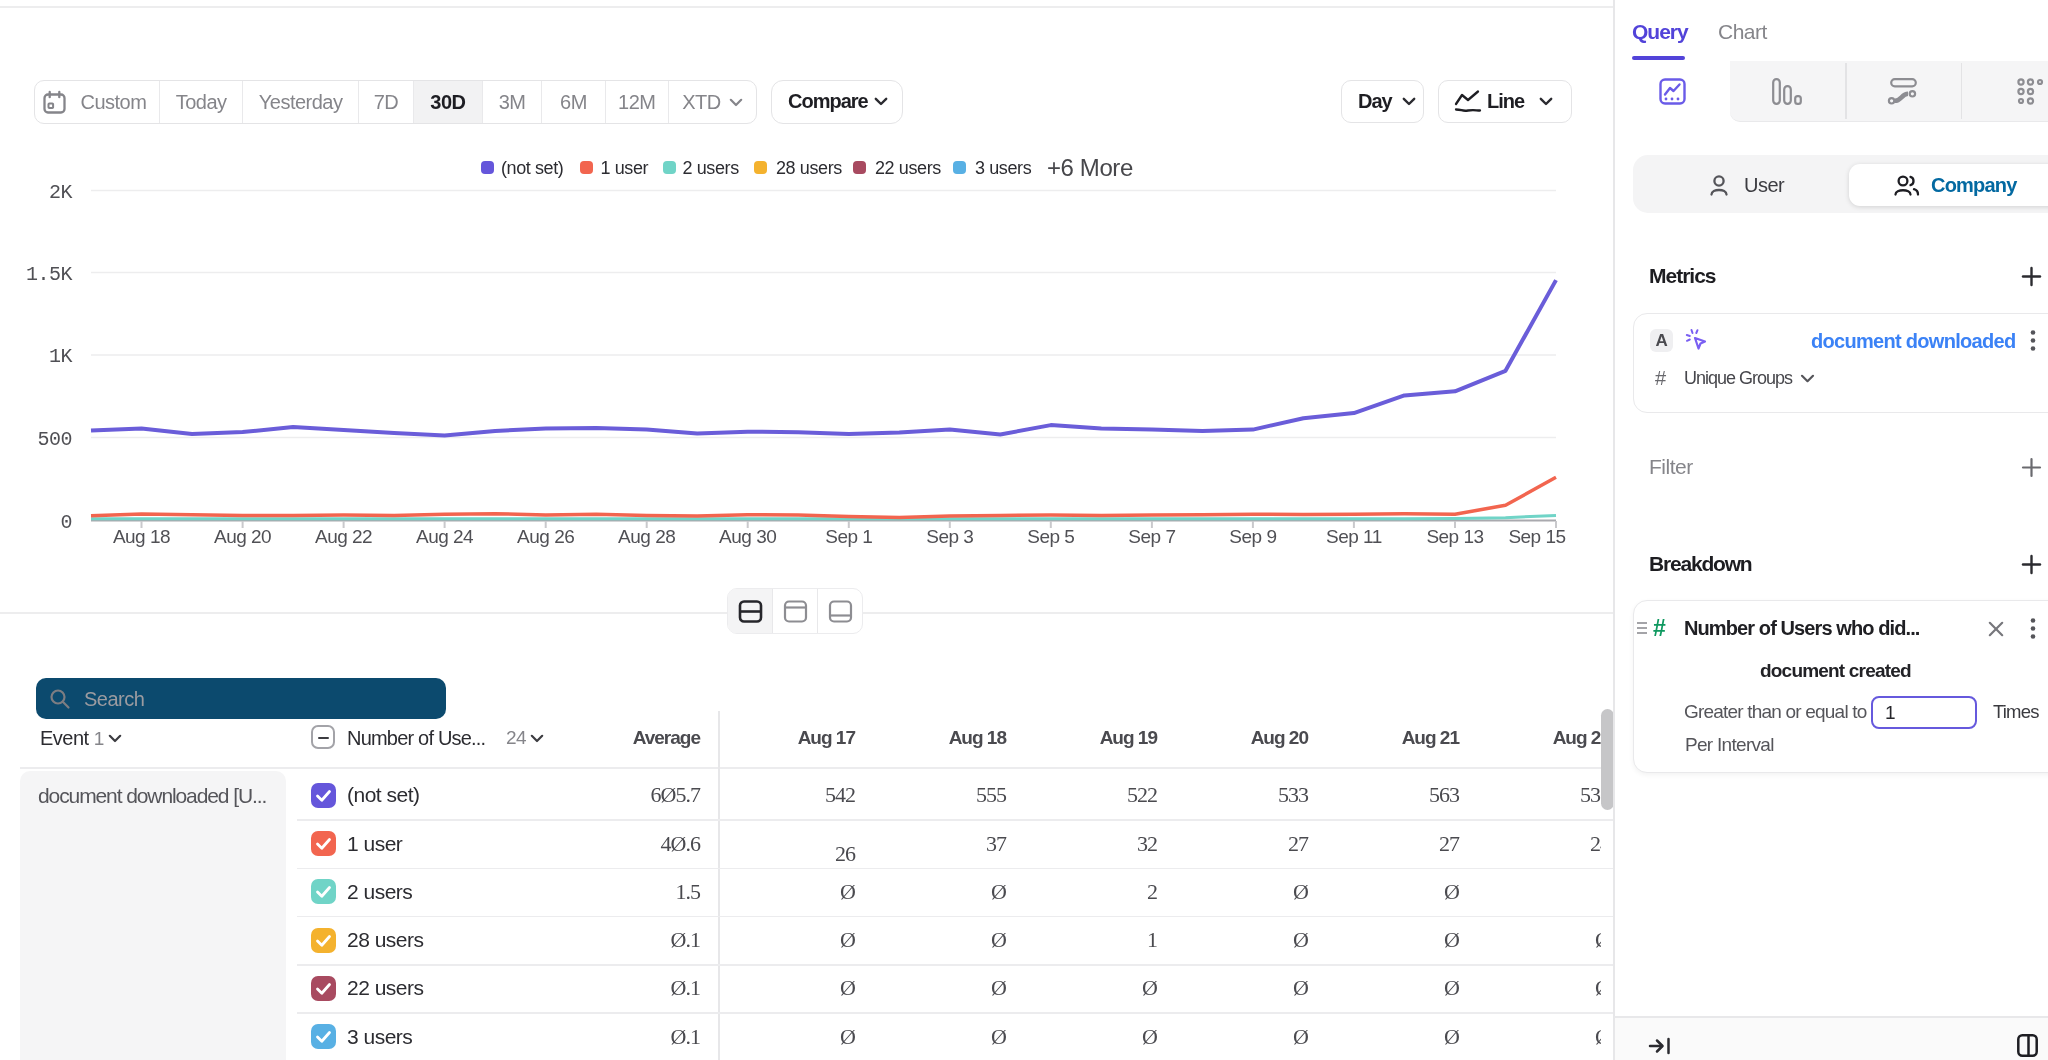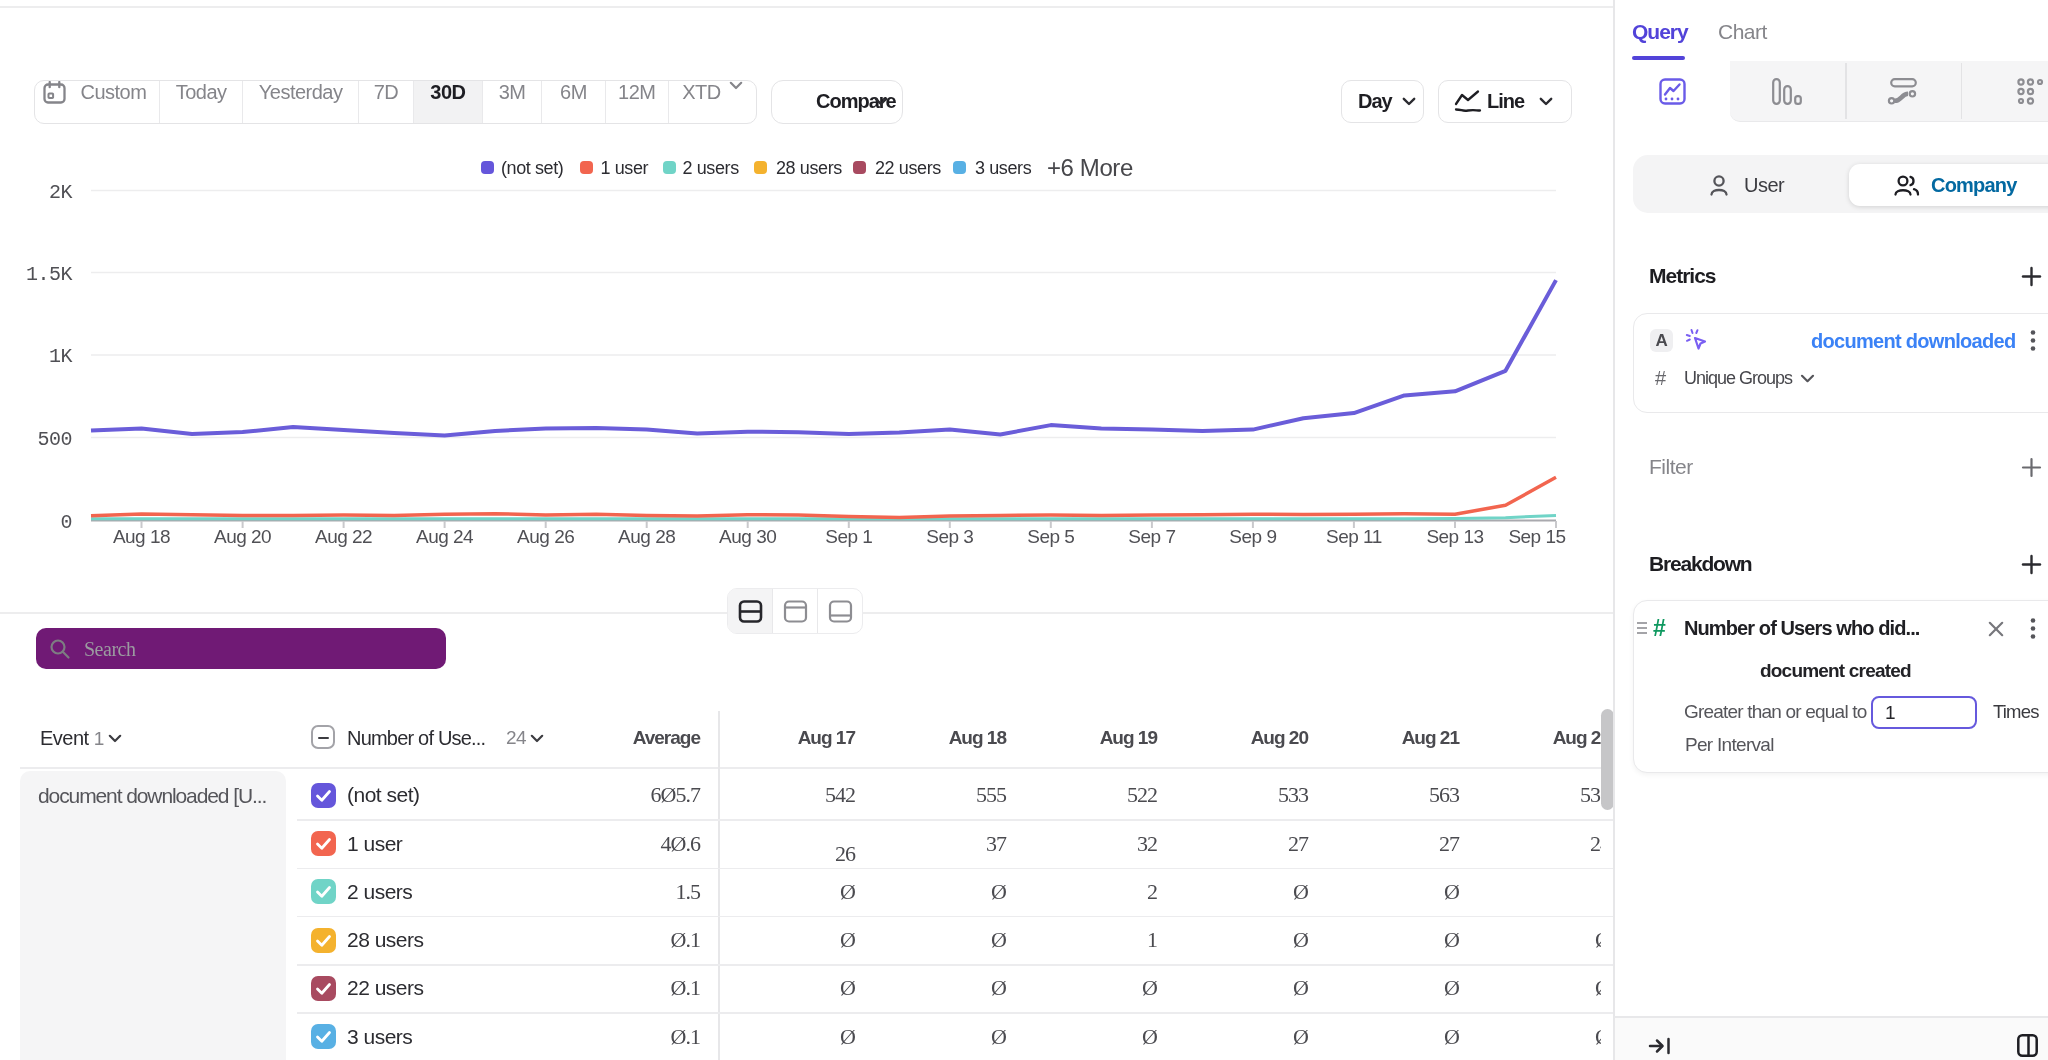--- a/index.html
+++ b/index.html
@@ -4,21 +4,21 @@
 <style>
 html,body{margin:0;padding:0;}
 body{width:2048px;height:1060px;position:relative;overflow:hidden;background:#fff;
   font-family:"Liberation Sans",sans-serif;color:#26262b;letter-spacing:-0.5px;}
 .abs{position:absolute;}
 .vc{position:absolute;transform:translateY(-50%);white-space:nowrap;}
 .vr{position:absolute;transform:translate(-100%,-50%);white-space:nowrap;}
 .mono{font-family:Liberation Serif, serif;}
 .gray{color:#85858a;}
 svg{position:absolute;overflow:visible;}
-.cell{display:flex;align-items:flex-start;justify-content:center;font-size:20px;color:#85858a;border-right:1.5px solid #e9e9eb;}
+.cell{display:flex;align-items:center;justify-content:center;font-size:20px;color:#85858a;border-right:1.5px solid #e9e9eb;}
 </style>
 </head>
 <body>
 
 <div class="abs" style="left:0;top:6px;width:1614px;height:1.5px;background:#ededee;"></div>
 
 <div class="abs" style="left:34px;top:80px;width:723px;height:44px;border:1.5px solid #e4e4e6;border-radius:10px;box-sizing:border-box;display:flex;align-items:stretch;overflow:hidden;">
   <div class="cell" style="width:126.2px;justify-content:flex-start;padding-left:7.5px;box-sizing:border-box;">
     <svg width="23" height="23" viewBox="0 0 23 23" style="position:static;margin-right:15px;flex:none;">
       <rect x="1.5" y="3.5" width="20" height="18" rx="3.5" fill="none" stroke="#85858a" stroke-width="2.3"></rect>
@@ -33,21 +33,21 @@
   <div class="cell" style="width:58.8px;">3M</div>
   <div class="cell" style="width:63.1px;">6M</div>
   <div class="cell" style="width:62.9px;">12M</div>
   <div class="cell" style="width:88px;border-right:none;">XTD
     <svg width="14" height="9" viewBox="0 0 14 9" style="position:static;margin-left:8px;">
         <polyline points="1.8,1.8 7,7 12.2,1.8" fill="none" stroke="#85858a" stroke-width="2.2" stroke-linecap="round" stroke-linejoin="round"></polyline>
       </svg>
   </div>
 </div>
 <div class="abs" style="left:771px;top:80px;width:132px;height:44px;border:1.5px solid #e4e4e6;border-radius:12px;box-sizing:border-box;"></div>
-<div class="vc" style="left:788px;top:101px;font-size:20px;font-weight:bold;letter-spacing:-1px;color:#1e1e23;margin-left:28px;">Compare</div>
+<div class="vc" style="left:788px;top:101px;font-size:20px;font-weight:bold;letter-spacing:-1px;color:#1e1e23;">Compare</div>
 <svg width="14" height="9" viewBox="0 0 14 9" style="left:874px;top:97px;">
     <polyline points="1.8,1.8 7,7 12.2,1.8" fill="none" stroke="#2b2b30" stroke-width="2.4" stroke-linecap="round" stroke-linejoin="round"></polyline>
   </svg>
 
 <div class="abs" style="left:1341px;top:80px;width:83px;height:43px;border:1.5px solid #e4e4e6;border-radius:10px;box-sizing:border-box;"></div>
 <div class="vc" style="left:1358px;top:101px;font-size:20px;font-weight:bold;letter-spacing:-1px;color:#1e1e23;">Day</div>
 <svg width="14" height="9" viewBox="0 0 14 9" style="left:1402px;top:97px;">
     <polyline points="1.8,1.8 7,7 12.2,1.8" fill="none" stroke="#2b2b30" stroke-width="2.4" stroke-linecap="round" stroke-linejoin="round"></polyline>
   </svg>
 <div class="abs" style="left:1437.5px;top:80px;width:134px;height:43px;border:1.5px solid #e4e4e6;border-radius:10px;box-sizing:border-box;"></div>
@@ -144,21 +144,21 @@
     </svg>
   </div>
   <div style="flex:1;display:flex;align-items:center;justify-content:center;">
     <svg width="25" height="25" viewBox="0 0 25 25" style="position:static;">
       <rect x="2" y="2.5" width="21" height="20" rx="4" fill="none" stroke="#8d8d92" stroke-width="2.2"></rect>
       <line x1="2" y1="16.5" x2="23" y2="16.5" stroke="#8d8d92" stroke-width="2.2"></line>
     </svg>
   </div>
 </div>
 
-<div class="abs" style="left:36px;top:628px;width:410px;height:41px;background:#701a75;border-radius:10px;font-family:Liberation Serif, serif;">
+<div class="abs" style="left:36px;top:678px;width:410px;height:41px;background:#0c4a6e;border-radius:10px;">
   <svg width="22" height="22" viewBox="0 0 22 22" style="left:13px;top:10px;">
     <circle cx="9" cy="9" r="6.5" fill="none" stroke="#7d7d82" stroke-width="2.2"></circle>
     <line x1="13.8" y1="13.8" x2="19.5" y2="19.5" stroke="#7d7d82" stroke-width="2.2" stroke-linecap="round"></line>
   </svg>
   <div class="vc" style="left:48px;top:20.5px;font-size:20px;color:#9b9ba0;">Search</div>
 </div>
 
 <div class="vc" style="left:40px;top:738px;font-size:20px;color:#2c2c31;">Event <span class="gray" style="font-size:19px;">1</span></div>
 <svg width="14" height="9" viewBox="0 0 14 9" style="left:108px;top:734px;">
     <polyline points="1.8,1.8 7,7 12.2,1.8" fill="none" stroke="#3c3c41" stroke-width="2.2" stroke-linecap="round" stroke-linejoin="round"></polyline>

